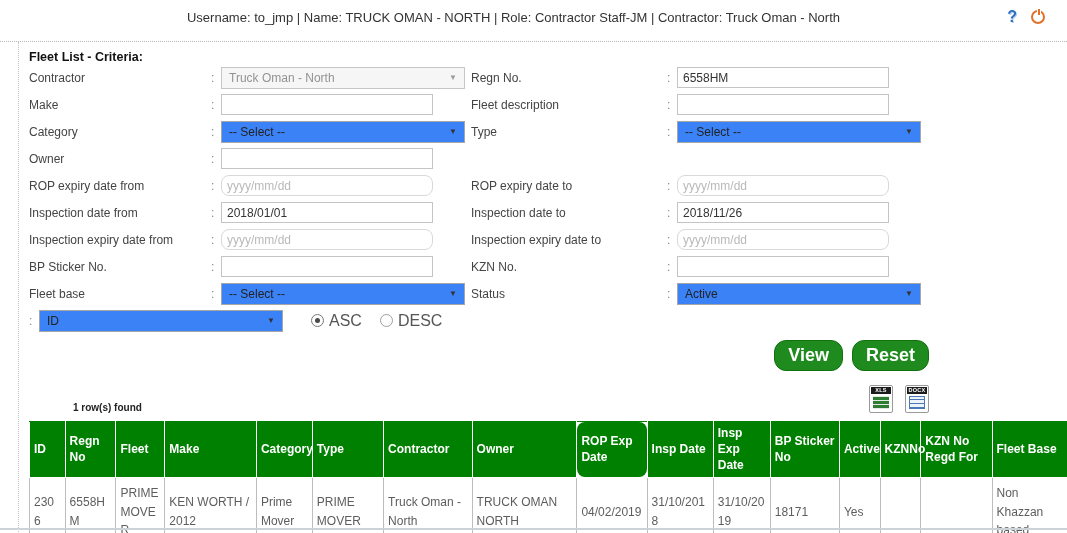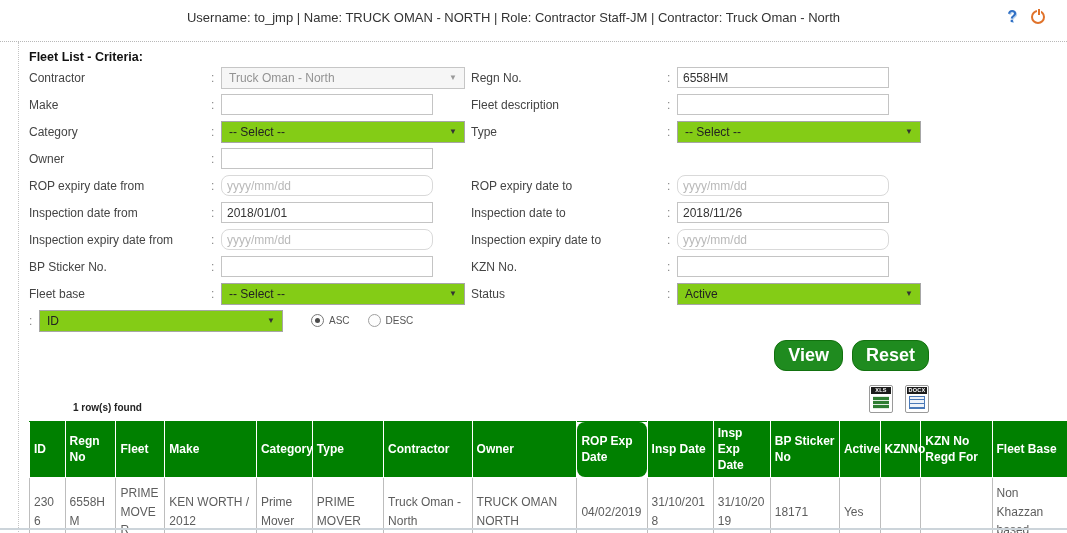--- a/index.html
+++ b/index.html
@@ -29,29 +29,29 @@
   
   .form-row { display: flex; align-items: center; height: 27px; font-size: 12px; color: #444; }
   .lbl { width: 182px; }
   .lbl-r { width: 196px; }
   .colon { width: 10px; color: #888; }
   .ctrl { width: 250px; }
   input.txt { width: 212px; height: 21px; border: 1px solid #c4c4c4; padding: 1px 5px;
     font-size: 12px; color: #333; font-family: "Liberation Sans", sans-serif; }
   input.txt::placeholder { color: #b9b9b9; opacity: 1; }
   input.date-empty { border-color: #d9d9d9; border-radius: 8px; }
-  .sel { width: 244px; height: 22px; border: 1px solid #a6a6a6; background: #84cc16;
+  .sel { width: 244px; height: 22px; border: 1px solid #a6a6a6; background: #3b82f6;
     display: flex; align-items: center; justify-content: space-between; padding: 0 7px;
     font-size: 12px; color: #222; cursor: pointer; }
   .sel .arrow { font-size: 8px; color: #333; }
   .sel.disabled { background: #f6f6f6; color: #939393; border-color: #c6c6c6; cursor: default; }
   .sel.disabled .arrow { color: #9a9a9a; }
 
   .radio-group { display: flex; align-items: center; gap: 18px; padding-left: 22px;
-    font-size: 10px; color: #555; }
+    font-size: 16px; color: #555; }
   .radio-opt { display: flex; align-items: center; gap: 5px; cursor: pointer; }
   .radio { width: 13px; height: 13px; border-radius: 50%; border: 1px solid #a0a0a0;
     background: #fdfdfd; position: relative; }
   .radio.checked { border-color: #787878; }
   .radio.checked::after { content: ""; position: absolute; left: 3px; top: 3px;
     width: 5px; height: 5px; border-radius: 50%; background: #4a4a4a; }
 
   
   .btn-row { width: 900px; display: flex; justify-content: flex-end; gap: 9px; margin-top: 6px; }
   .btn { background: #1f8b1f; border: 1px solid #12710f; color: #fff; font-weight: bold;

